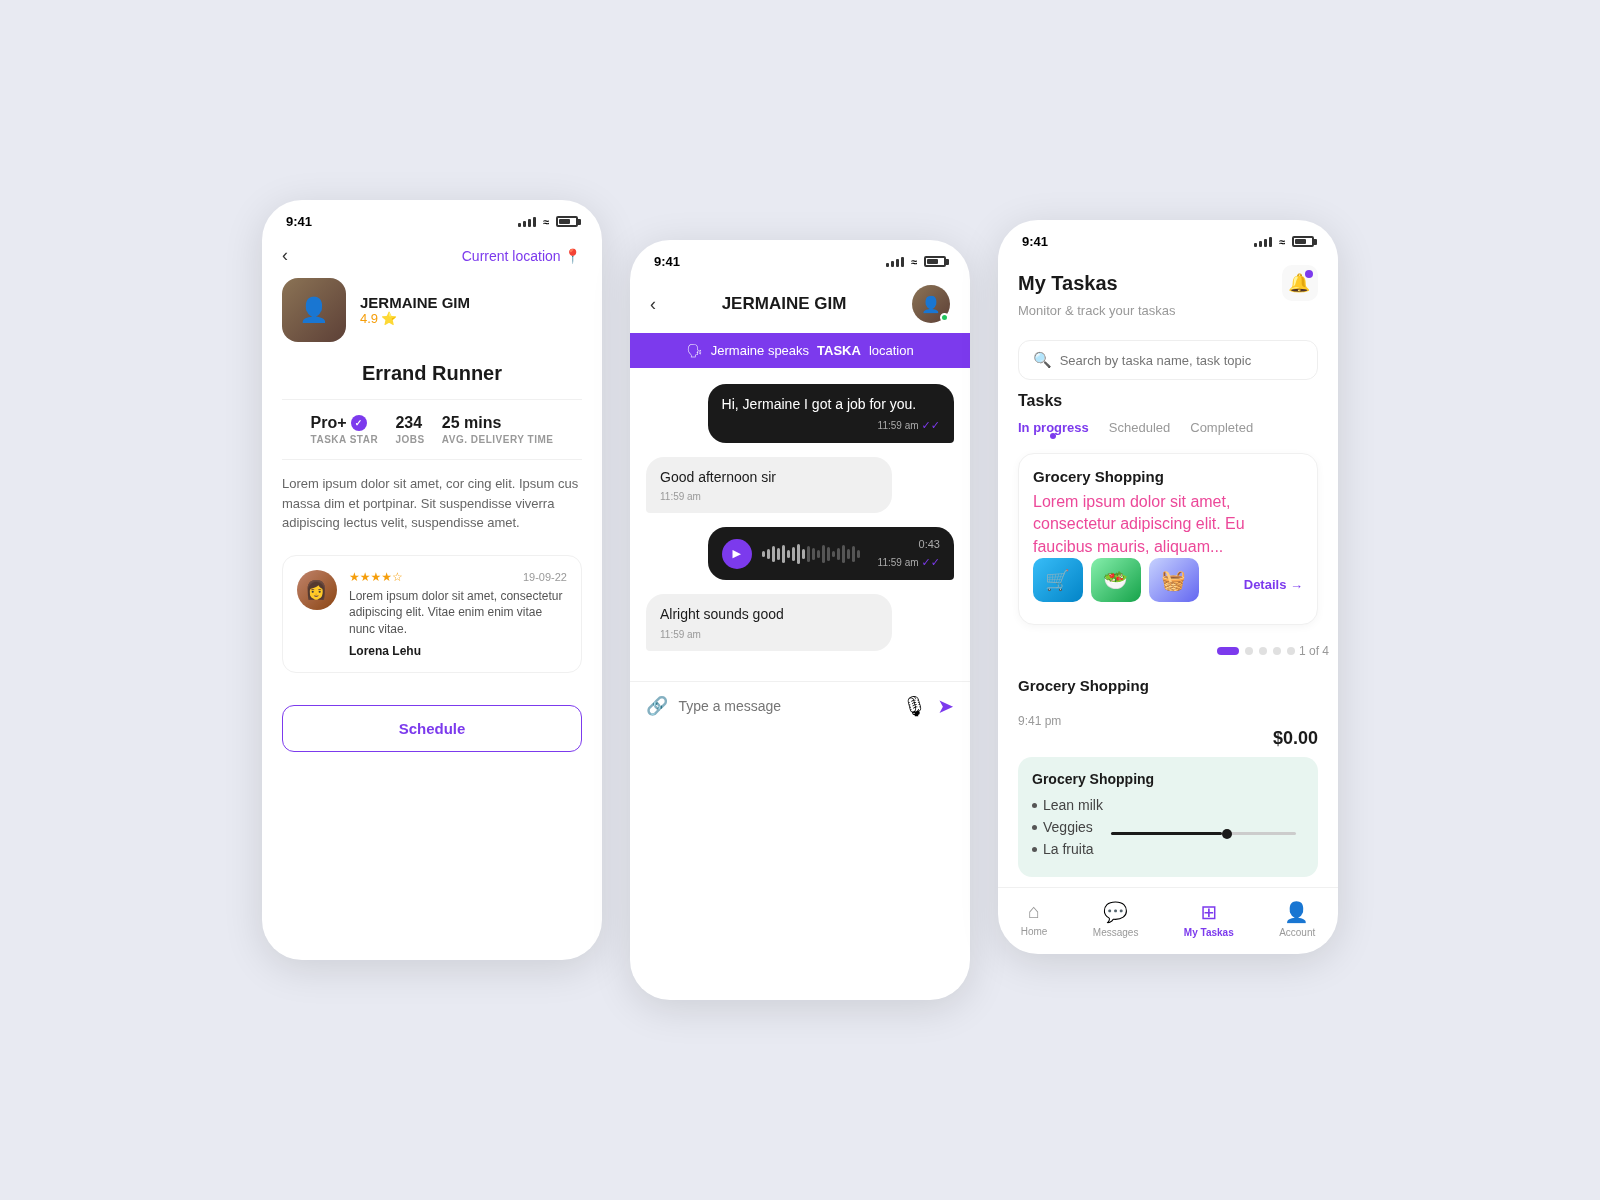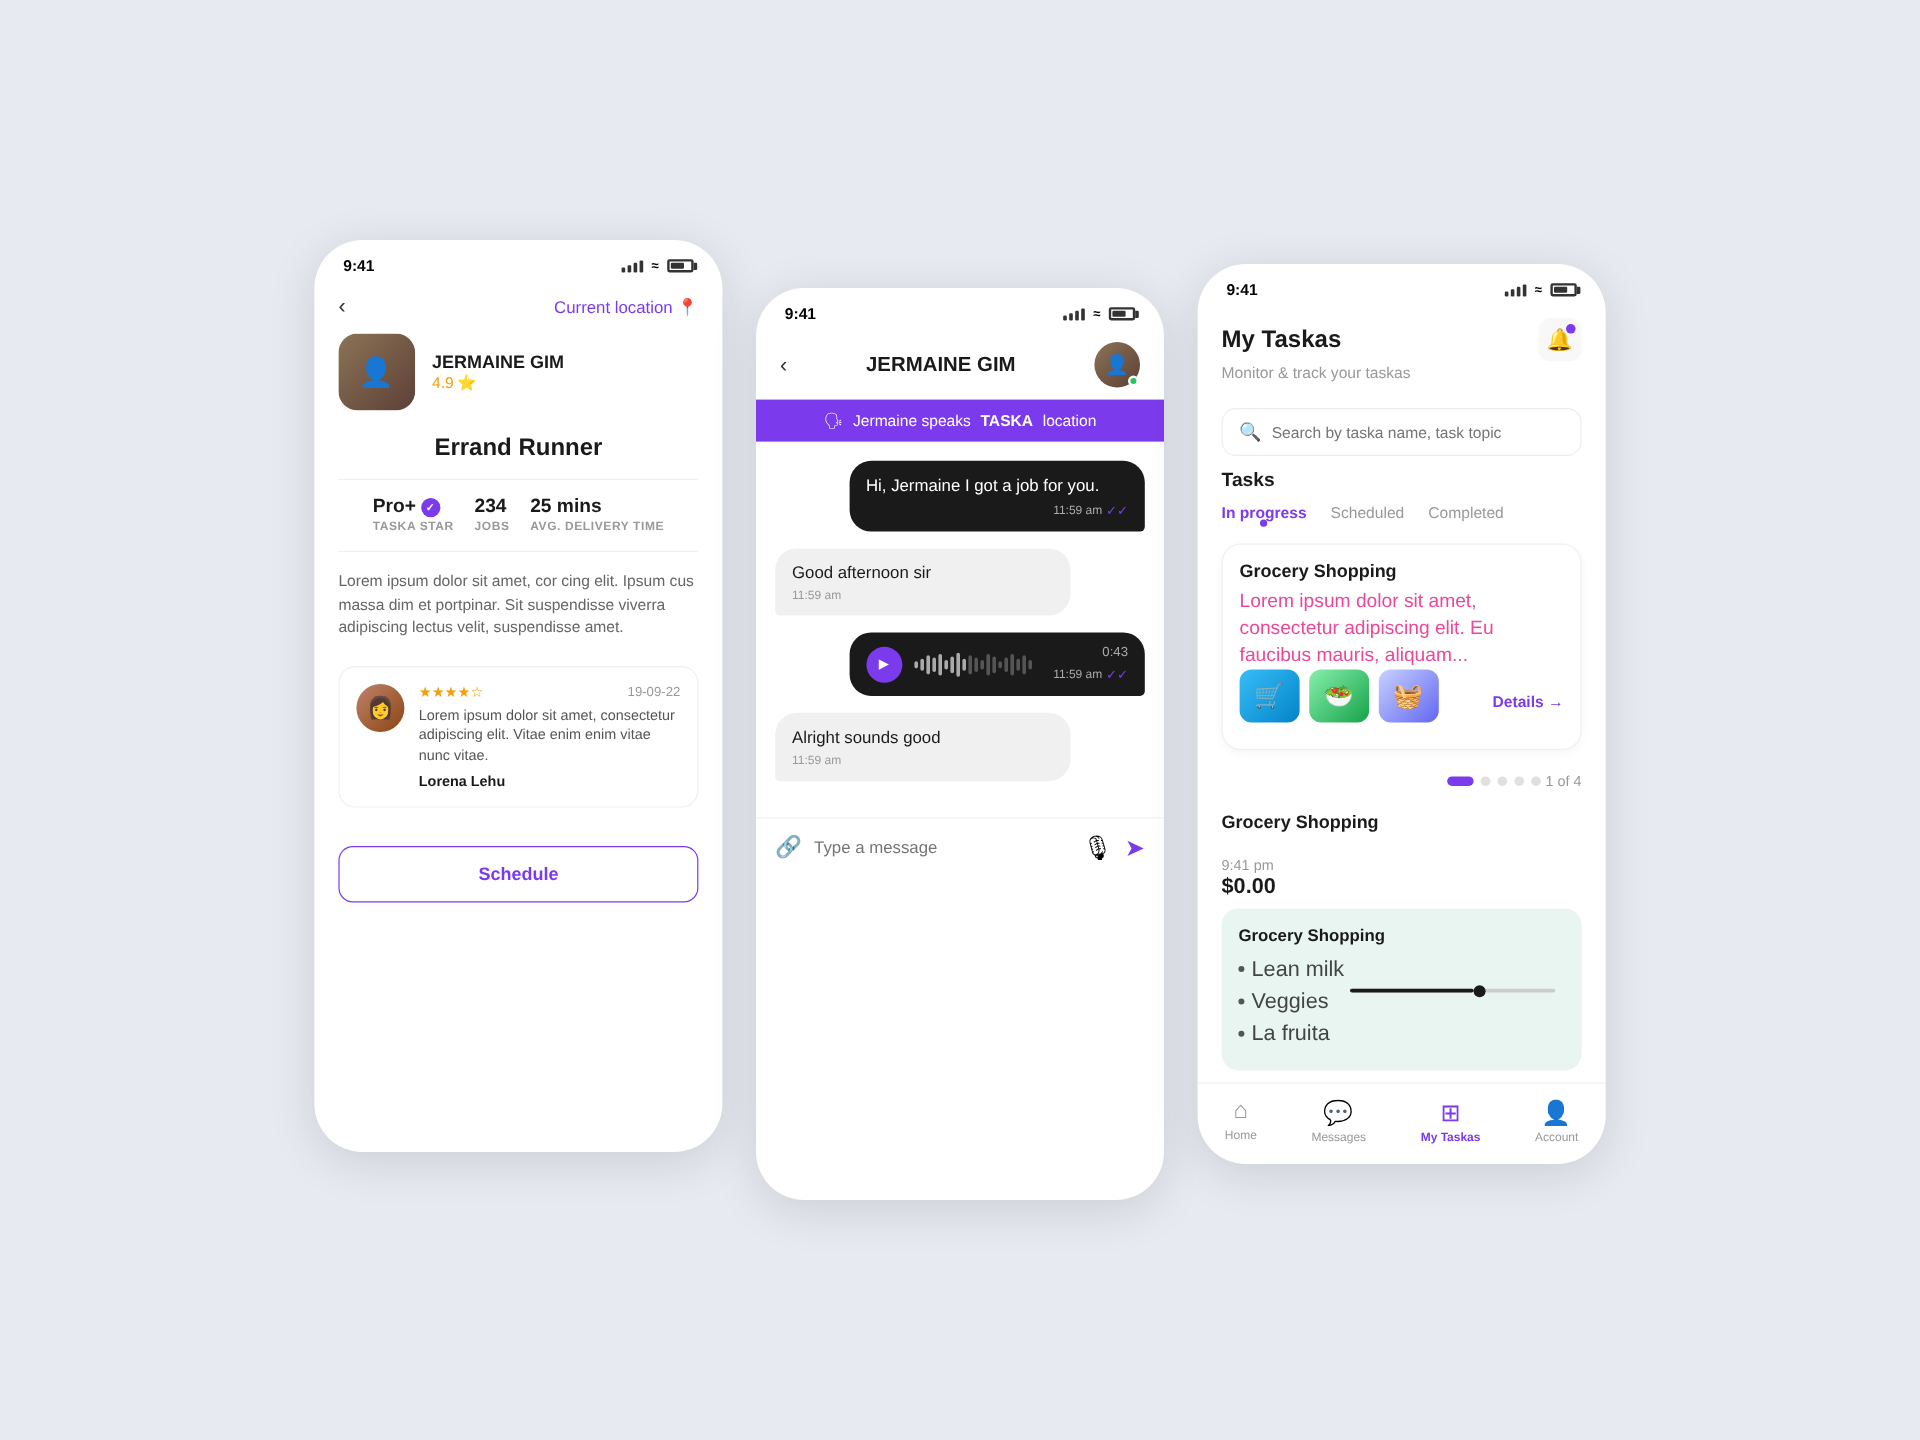--- a/index.html
+++ b/index.html
@@ -415,23 +415,23 @@
       padding: 14px;
       display: flex;
       flex-direction: column;
     }
     .grocery-card-header {
       font-size: 14px; font-weight: 700; color: #1a1a1a;
       margin-bottom: 10px;
     }
     .grocery-item {
       display: flex;
-      align-items: flex-start;
+      align-items: flex-end;
       justify-content: space-between;
-      font-size: 18px;
+      font-size: 14px;
       color: #444;
       margin-bottom: 6px;
     }
     .grocery-item-left { display: flex; align-items: center; gap: 6px; }
     .grocery-dot { width: 5px; height: 5px; background: #555; border-radius: 50%; }
     .grocery-slider {
       height: 3px;
       background: #ccc;
       border-radius: 2px;
       flex: 1;
@@ -469,21 +469,21 @@
     .nav-icon { font-size: 20px; color: #999; }
     .nav-icon.active { color: #7c3aed; }
     .nav-label { font-size: 10px; color: #999; }
     .nav-label.active { color: #7c3aed; font-weight: 600; }
 
     .price-row {
       display: flex; flex-direction: column;
       padding: 0 20px 8px;
     }
     .price-time { font-size: 12px; color: #999; }
-    .price-amount { font-size: 18px; font-weight: 700; color: #1a1a1a; }
+    .price-amount { font-size: 18px; font-weight: 700; color: #1a1a1a; text-align: right; }
   </style>
 </head>
 <body>
 
 <div class="screens-container">
 
   <div class="phone phone-1">
 
     <div class="status-bar">
       <span>9:41</span>
@@ -713,21 +713,21 @@
           <div class="task-images">
             <div class="task-img task-img-1">🛒</div>
             <div class="task-img task-img-2">🥗</div>
             <div class="task-img task-img-3">🧺</div>
           </div>
           <button class="details-btn">Details →</button>
         </div>
       </div>
     </div>
 
-    <div style="display:flex; align-items:center; justify-content:flex-end; padding:4px 20px;">
+    <div style="display:flex; align-items:center; justify-content:flex-end; padding:4px 9px;">
       <div class="pagination-dots">
         <div class="dot active"></div>
         <div class="dot"></div>
         <div class="dot"></div>
         <div class="dot"></div>
         <div class="dot"></div>
       </div>
       <span class="page-count">1 of 4</span>
     </div>
 

